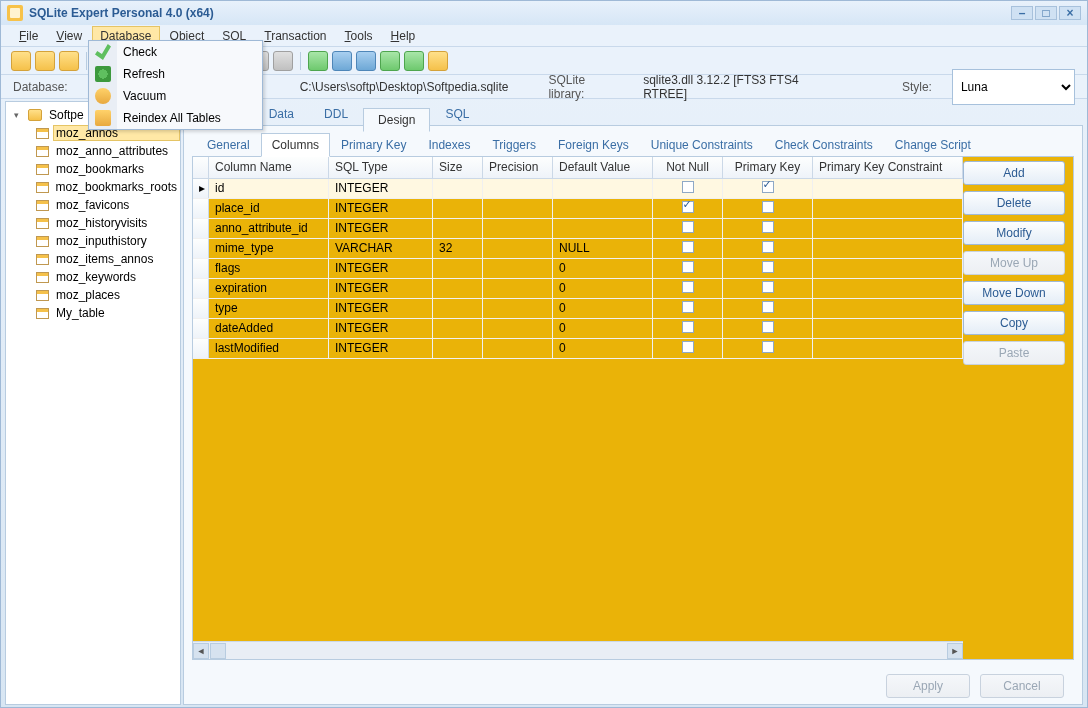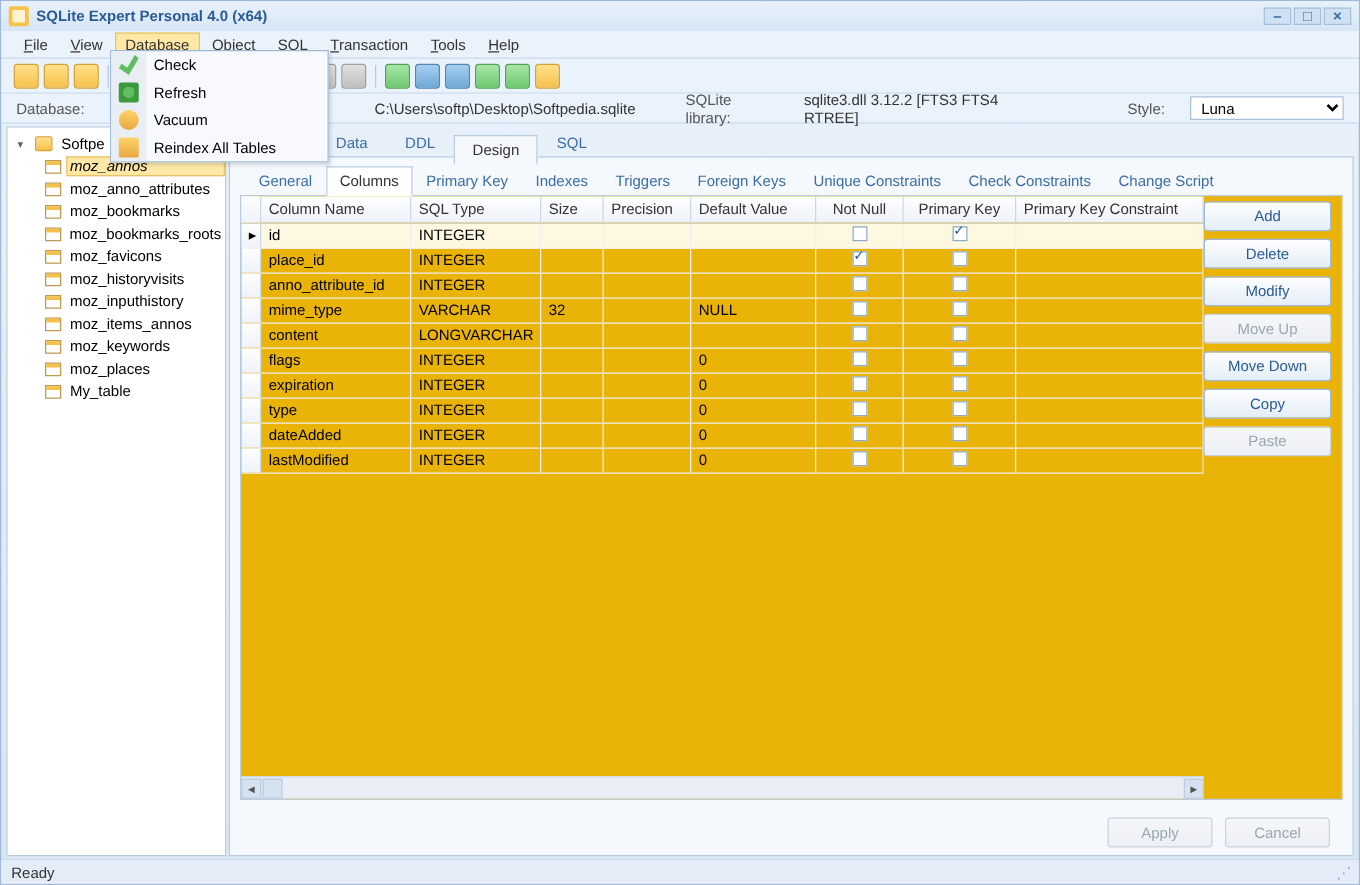--- a/index.html
+++ b/index.html
@@ -30,34 +30,34 @@
 .tb-btn { width: 20px; height: 20px; border-radius: 3px; }
 .tb-yellow { background: linear-gradient(#ffe08a, #f5c14a); border: 1px solid #d4a23a; }
 .tb-green { background: linear-gradient(#a8e6a8, #6ec96e); border: 1px solid #4ea54e; }
 .tb-blue { background: linear-gradient(#a8cff0, #6ea8d6); border: 1px solid #4e86b8; }
 .tb-gray { background: linear-gradient(#e0e0e0, #c0c0c0); border: 1px solid #a0a0a0; }
 .tb-sep { width: 1px; height: 18px; background: #b8cce0; margin: 0 3px; }
 
 .info-row { height: 24px; background: #eaf2fb; display: flex; align-items: center; padding: 0 12px; gap: 20px; border-bottom: 1px solid #c9d9eb; color: #333; }
 .info-row .lbl { color: #555; }
 .info-row .spacer { flex: 1; }
-.info-row select { width: 125px; height: 19px; border: 1px solid #a7c1dc; background: #fff; padding: 0 4px; font-size: 12px; }
+.info-row select { width: 125px; height: 36px; border: 1px solid #a7c1dc; background: #fff; padding: 0 4px; font-size: 12px; }
 
 .body-area { flex: 1; display: flex; overflow: hidden; }
 .sidebar { width: 205px; background: #fff; border: 1px solid #b8cce0; margin: 2px 0 2px 4px; overflow: auto; }
 .tree-root { padding: 4px 0 4px 6px; }
 .tree-node { display: flex; align-items: center; height: 18px; padding-left: 2px; }
 .tree-toggle { width: 10px; color: #666; font-size: 9px; }
 .tree-label { flex: 1; padding: 1px 3px; }
 .db-icon { width: 14px; height: 12px; background: linear-gradient(#ffe08a, #f5c14a); border: 1px solid #d4a23a; border-radius: 2px; margin: 0 4px; }
 .tbl-icon { width: 13px; height: 11px; background: #fff; border: 1px solid #c09850; margin: 0 4px 0 2px; position: relative; }
 .tbl-icon::before { content: ""; position: absolute; top: 0; left: 0; right: 0; height: 3px; background: #f5c14a; }
 .tree-children { padding-left: 22px; }
 .tree-child { display: flex; align-items: center; height: 18px; }
-.tree-child.selected .tree-label { background: #ffe8a6; border: 1px solid #e5c465; padding: 0 2px; font-style: italic; }
+.tree-child.selected .tree-label { background: #ffe8a6; border: 1px solid #e5c465; padding: 0 2px; }
 
 .main { flex: 1; margin: 2px 4px 2px 2px; display: flex; flex-direction: column; }
 .top-tabs { height: 24px; display: flex; align-items: flex-end; padding-left: 28px; gap: 0; }
 .top-tab { padding: 4px 14px; color: #3a6ea5; border: 1px solid transparent; border-bottom: none; cursor: default; }
 .top-tab.active { background: #f5f9fd; border: 1px solid #b8cce0; border-bottom: 1px solid #f5f9fd; color: #333; position: relative; top: 7px; }
 
 .subpanel { flex: 1; background: #f5f9fd; border: 1px solid #b8cce0; display: flex; flex-direction: column; padding: 6px 0 0 0; }
 .sub-tabs { height: 24px; display: flex; align-items: flex-end; padding-left: 12px; gap: 0; }
 .sub-tab { padding: 4px 10px; color: #3a6ea5; border: 1px solid transparent; border-bottom: none; cursor: default; }
 .sub-tab.active { background: #fff; border: 1px solid #b8cce0; border-bottom: 1px solid #fff; color: #333; position: relative; top: 1px; }
@@ -307,31 +307,20 @@
                   <div class="gc gw-type">VARCHAR</div>
                   <div class="gc gw-size">32</div>
                   <div class="gc gw-prec"></div>
                   <div class="gc gw-def">NULL</div>
                   <div class="gc gw-nn"><span class="chk"></span></div>
                   <div class="gc gw-pk"><span class="chk"></span></div>
                   <div class="gc gw-pkc"></div>
                 </div>
                 <div class="grid-row">
                   <div class="gc gw-ind"></div>
-                  <div class="gc gw-name">content</div>
-                  <div class="gc gw-type">LONGVARCHAR</div>
-                  <div class="gc gw-size"></div>
-                  <div class="gc gw-prec"></div>
-                  <div class="gc gw-def"></div>
-                  <div class="gc gw-nn"><span class="chk"></span></div>
-                  <div class="gc gw-pk"><span class="chk"></span></div>
-                  <div class="gc gw-pkc"></div>
-                </div>
-                <div class="grid-row">
-                  <div class="gc gw-ind"></div>
                   <div class="gc gw-name">flags</div>
                   <div class="gc gw-type">INTEGER</div>
                   <div class="gc gw-size"></div>
                   <div class="gc gw-prec"></div>
                   <div class="gc gw-def">0</div>
                   <div class="gc gw-nn"><span class="chk"></span></div>
                   <div class="gc gw-pk"><span class="chk"></span></div>
                   <div class="gc gw-pkc"></div>
                 </div>
                 <div class="grid-row">
@@ -397,17 +386,13 @@
           </div>
         </div>
         <div class="footer-btns">
           <div class="btn disabled">Apply</div>
           <div class="btn disabled">Cancel</div>
         </div>
       </div>
     </div>
   </div>
 
-  <div class="statusbar">
-    <span>Ready</span>
-    <span class="grip">⋰</span>
-  </div>
 </div>
 
 </body></html>

